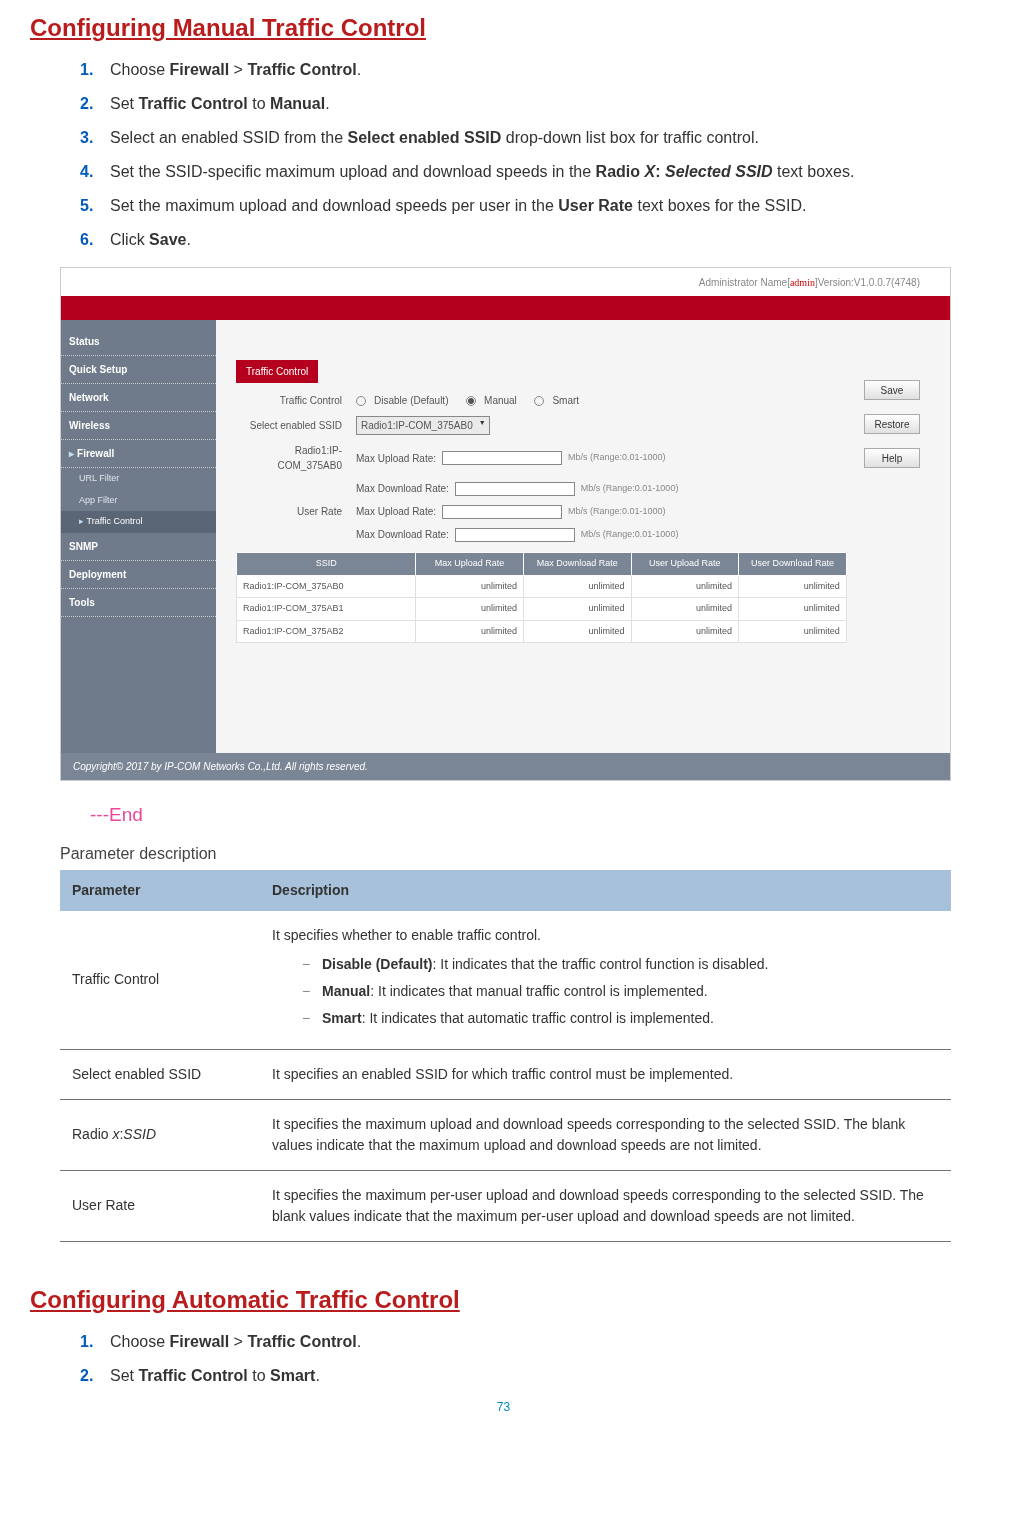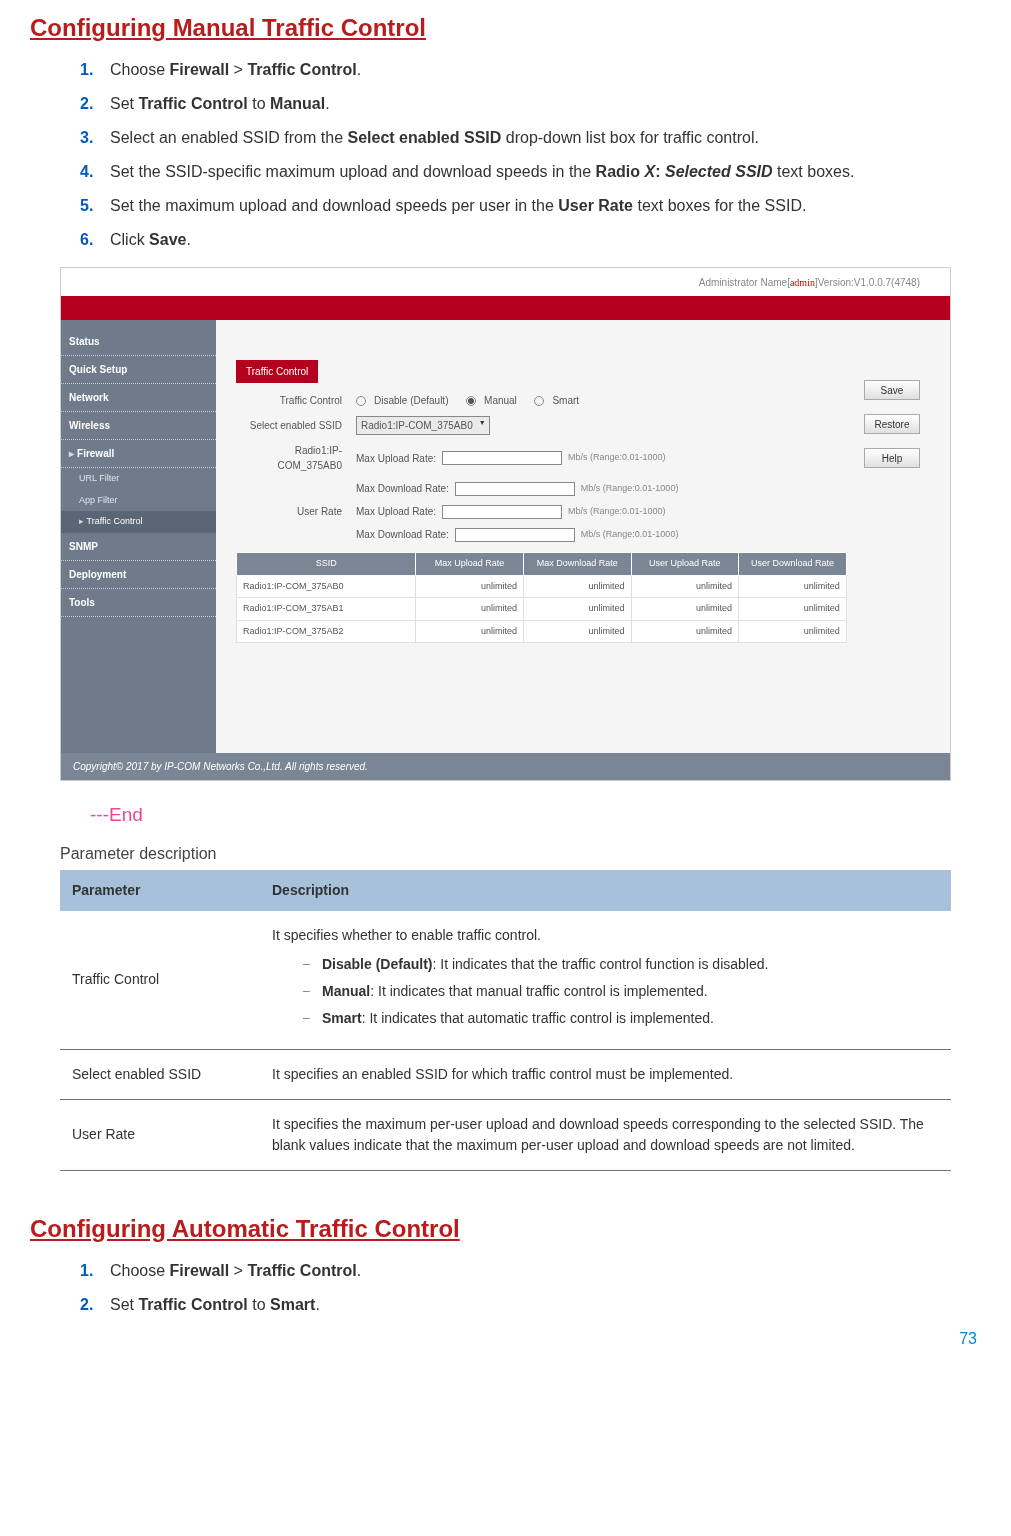--- a/index.html
+++ b/index.html
@@ -213,23 +213,23 @@
     padding: 14px 12px;
     border-bottom: 1px solid #737373;
     vertical-align: middle;
     color: #333;
   }
   table.param-table td:first-child { width: 200px; }
   .opt-list { margin-top: 8px; }
   .opt-item { display: flex; margin-bottom: 6px; padding-left: 30px;}
   .opt-dash { width: 20px; color: #888; }
   .page-num {
-    text-align: right;
+    text-align: center;
     color: #0088cc;
-    font-size: 16px;
+    font-size: 12px;
     padding-right: 4px;
   }
 </style>
 </head>
 <body>
 
 <h2 class="section-heading">Configuring Manual Traffic Control</h2>
 <ol class="steps">
   <li>
     <span>Choose </span><span class="bold">Firewall</span><span> &gt; </span><span class="bold">Traffic Control</span><span>.</span>
@@ -397,20 +397,24 @@
               <span><span class="bold">Smart</span>: It indicates that automatic traffic control is implemented.</span>
             </div>
           </div>
       </td>
     </tr>
     <tr>
       <td>Select enabled SSID</td>
       <td>It specifies an enabled SSID for which traffic control must be implemented.</td>
     </tr>
     <tr>
+      <td>Radio <span class="italic">x</span>:<span class="italic">SSID</span></td>
+      <td>It specifies the maximum upload and download speeds corresponding to the selected SSID. The blank values indicate that the maximum upload and download speeds are not limited.</td>
+    </tr>
+    <tr>
       <td>User Rate</td>
       <td>It specifies the maximum per-user upload and download speeds corresponding to the selected SSID. The blank values indicate that the maximum per-user upload and download speeds are not limited.</td>
     </tr>
   </tbody>
 </table>
 
 <h2 class="section-heading" style="margin-top:40px">Configuring Automatic Traffic Control</h2>
 <ol class="steps">
   <li>
     <span>Choose </span><span class="bold">Firewall</span><span> &gt; </span><span class="bold">Traffic Control</span><span>.</span>

